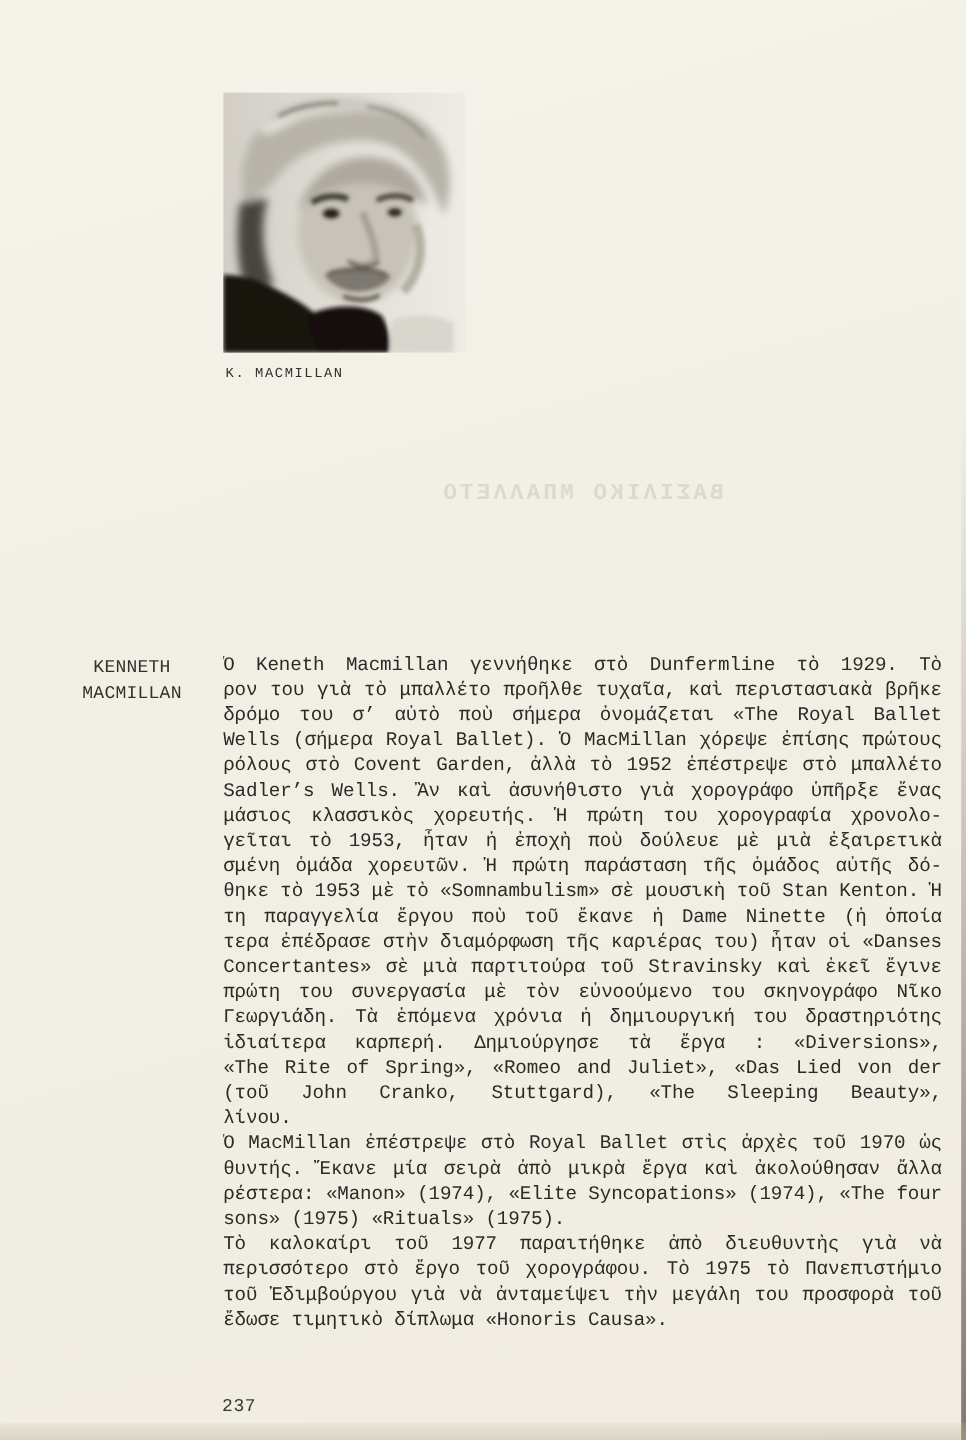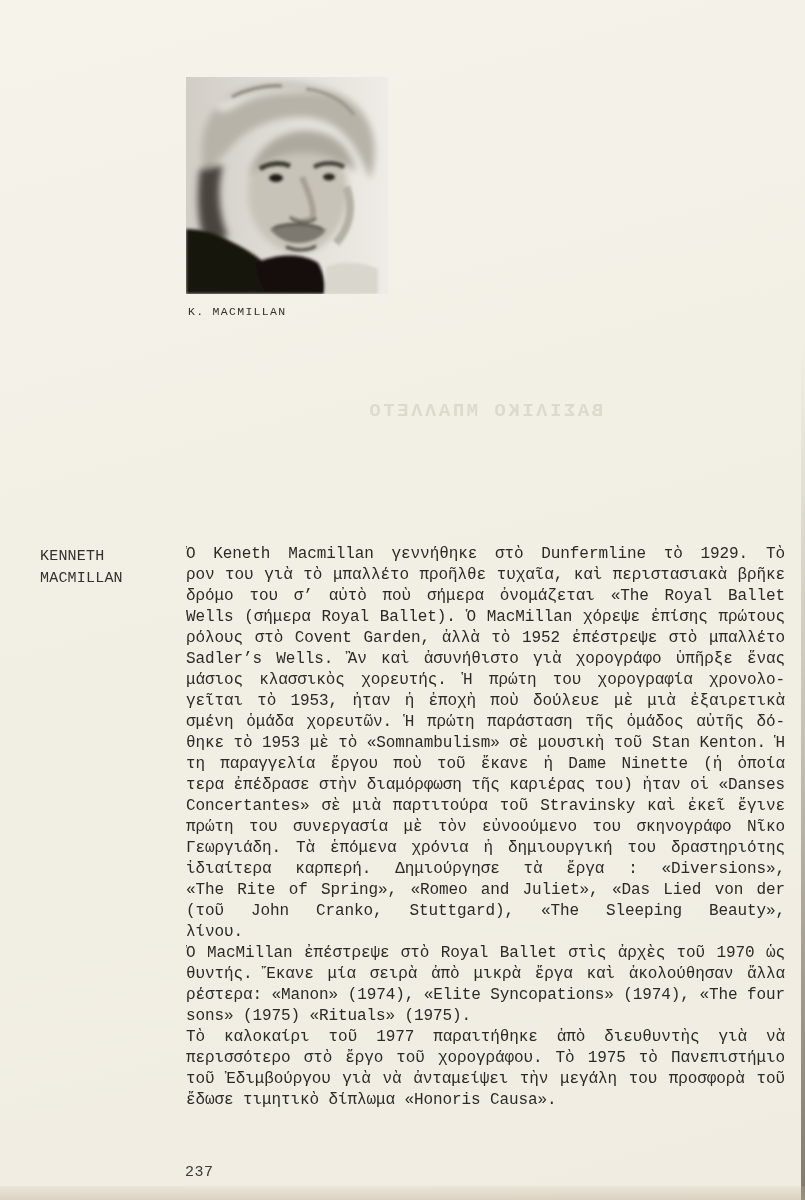--- a/index.html
+++ b/index.html
@@ -25,21 +25,21 @@
     text-align:center;
     transform:scaleX(-1);
     font-weight:bold; font-size:19px; letter-spacing:2.5px;
     color:rgba(128,121,101,0.18);
     filter:blur(0.6px);
     user-select:none;
   }
   
   .heading {
     position:absolute; left:40px; top:546px; width:140px;
-    text-align:left; font-size:15px; line-height:22px;
+    text-align:center; font-size:15px; line-height:22px;
     color:#33312c; letter-spacing:0.2px;
   }
   
   .bodytext {
     position:absolute; left:186px; top:544px; width:599px;
     font-size:16px; line-height:21px; color:#2b2a26;
     letter-spacing:-0.1px;
   }
   .line {
     height:21px; overflow:hidden;

